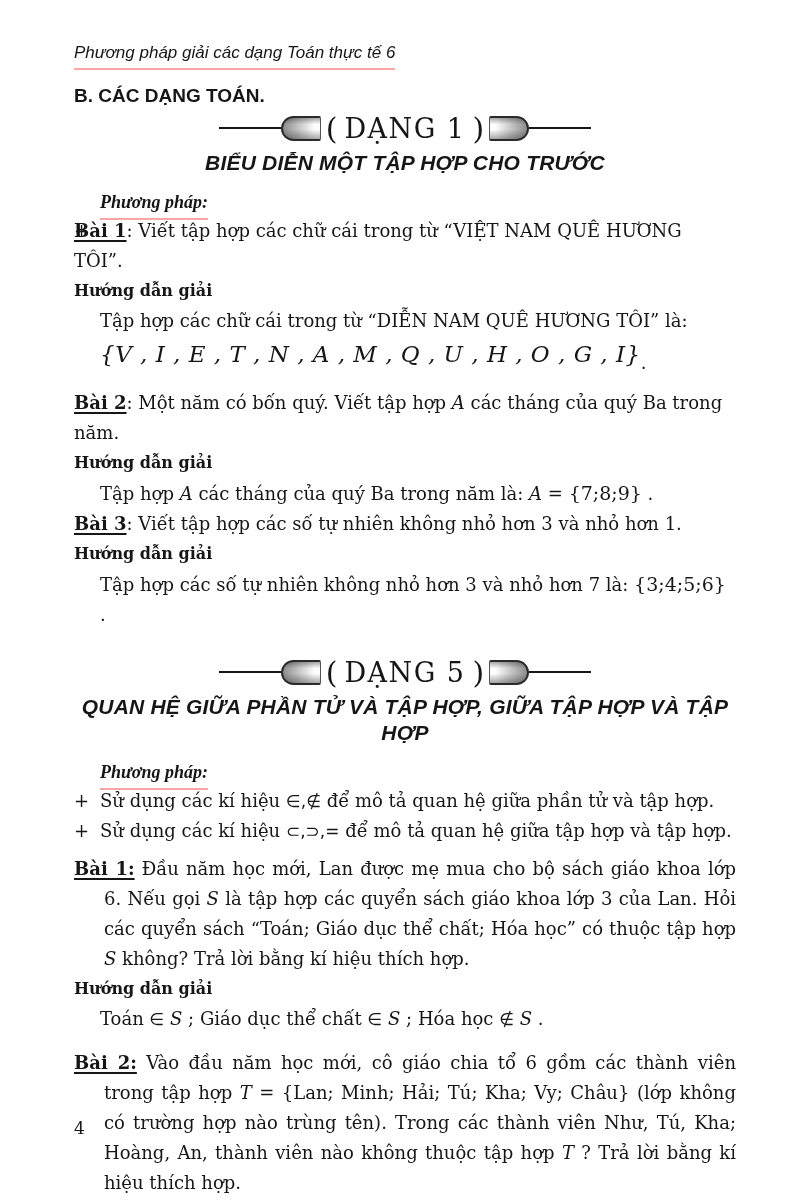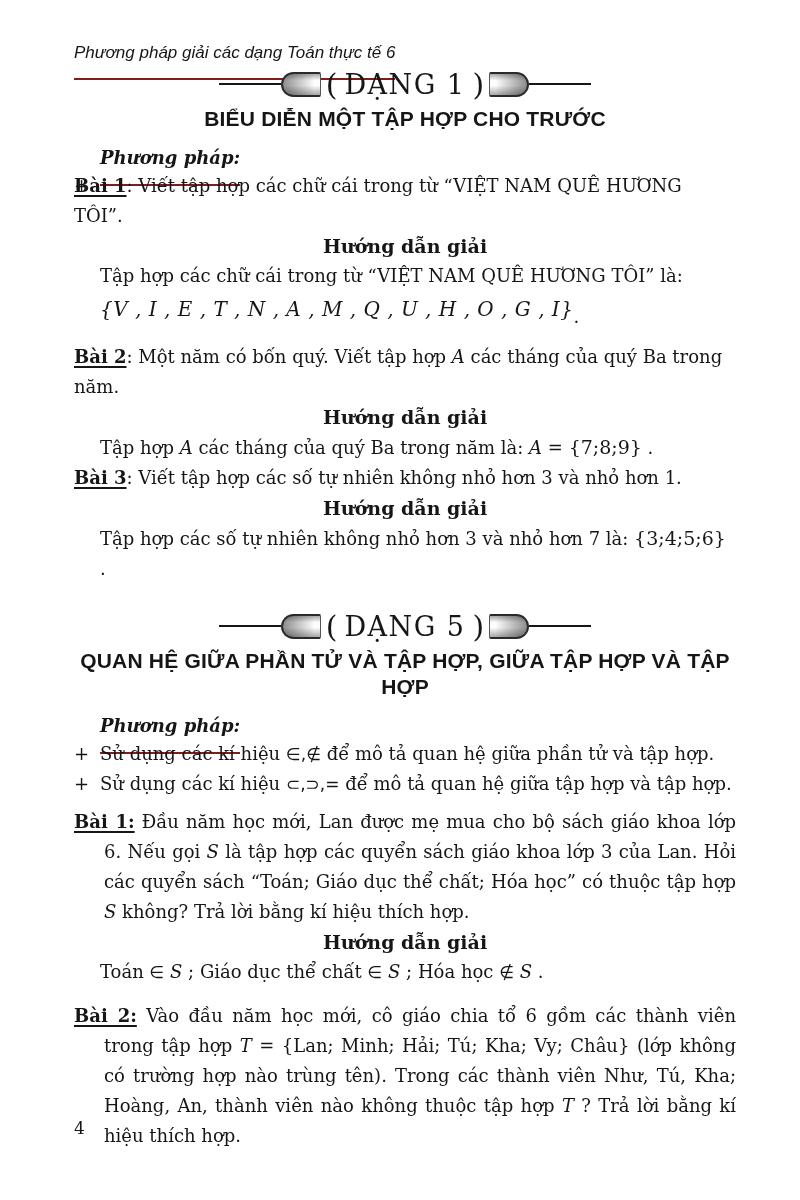--- a/index.html
+++ b/index.html
@@ -6,21 +6,21 @@
   html, body { margin: 0; padding: 0; }
   body {
     width: 800px; height: 1200px; overflow: hidden;
     background: #ffffff; color: #161616;
     font-family: "DejaVu Serif", "Liberation Serif", serif;
     position: relative;
   }
   .page { padding: 42px 64px 0 74px; }
   p { margin: 0; }
 
-  .uline { border-bottom: 2px solid #7f1d1d; padding-bottom: 16px; }
+  .uline { border-bottom: 2px solid #fca5a5; padding-bottom: 6px; }
 
   .running-header {
     font-family: "Liberation Sans", "DejaVu Sans", sans-serif;
     font-style: italic; font-size: 17px; line-height: 22px;
   }
   .section-title {
     font-family: "Liberation Sans", "DejaVu Sans", sans-serif;
     font-weight: bold; font-size: 19px; line-height: 24px; margin-top: 20px;
   }
 
@@ -36,56 +36,57 @@
   .b-cap-right {
     border-radius: 2px 13px 13px 2px; border-left: 1px solid #555;
     background: linear-gradient(to bottom, rgba(40,40,40,.40) 0%, rgba(255,255,255,0) 30%, rgba(255,255,255,0) 55%, rgba(40,40,40,.40) 100%),
                 linear-gradient(to left, #8d8d8d 0%, #fdfdfd 85%);
   }
   .b-paren { font-size: 30px; line-height: 25px; margin: 0 5px; font-weight: 400; }
   .b-label { font-size: 27px; letter-spacing: 1.5px; margin: 0 2px; white-space: nowrap; }
 
   .h-main {
     text-align: center; font-family: "Liberation Sans", "DejaVu Sans", sans-serif;
-    font-weight: bold; font-size: 21px; line-height: 26px; margin-top: 8px; letter-spacing: 0.2px;
+    font-weight: bold; font-size: 21px; line-height: 26px; margin-top: 8px; letter-spacing: 0.2px; font-style: italic;
   }
   .method { margin-top: 12px; padding-left: 26px; font-size: 18px; line-height: 27px; }
-  .method .uline { font-weight: bold; font-style: italic; }
+  .method .uline { font-weight: bold; font-style: italic; font-family: Liberation Serif, serif; }
 
   .para { font-size: 18px; line-height: 30px; }
   .indent { padding-left: 26px; }
   .bullet-line { position: relative; padding-left: 26px; }
   .bullet-line .plus { position: absolute; left: 0; }
-  .guide { text-align: center; font-weight: bold; font-size: 19px; line-height: 30px; }
+  .guide { font-weight: bold; font-size: 16px; line-height: 30px; }
   .hang { padding-left: 30px; text-indent: -30px; text-align: justify; }
   .mt6 { margin-top: 14px; }
   .mt8 { margin-top: 8px; }
 
   .blabel {
     font-weight: bold; text-decoration: underline;
     text-decoration-thickness: 1.5px; text-underline-offset: 3px;
   }
   .mi { font-style: italic; }
   .msym { font-family: "DejaVu Sans", sans-serif; font-size: 17px; }
   .setx { font-size: 19px; }
-  .mathset { font-style: italic; font-size: 20px; letter-spacing: 0.5px; }
+  .mathset { font-style: italic; font-size: 23px; letter-spacing: 0.5px; }
   .setline { line-height: 36px; }
   .low { position: relative; top: 7px; }
 
   .pageno { position: absolute; left: 74px; top: 1118px; font-size: 17px; }
 </style>
 </head>
 <body>
 
 <div class="page">
 
   <div class="running-header">
     <span class="uline">Phương pháp giải các dạng Toán thực tế 6</span>
   </div>
 
+  <div class="section-title">B. CÁC DẠNG TOÁN.</div>
 
   <div class="banner">
     <span class="b-line"></span>
     <span class="b-cap b-cap-left"></span>
     <span class="b-paren">(</span>
     <span class="b-label">DẠNG 1</span>
     <span class="b-paren">)</span>
     <span class="b-cap b-cap-right"></span>
     <span class="b-line"></span>
   </div>
@@ -102,21 +103,21 @@
 
   <p class="para">
     <span class="blabel">Bài 1</span><span>: Viết tập hợp các chữ cái trong từ “VIỆT NAM QUÊ HƯƠNG TÔI”.</span>
   </p>
 
   <p class="guide">
     <span>Hướng dẫn giải</span>
   </p>
 
   <p class="para indent">
-    <span>Tập hợp các chữ cái trong từ “VIỆT NAM QUÊ HƯƠNG TÔI” là:</span>
+    <span>Tập hợp các chữ cái trong từ “DIỄN NAM QUÊ HƯƠNG TÔI” là:</span>
   </p>
   <p class="para indent setline">
     <span class="mathset">{V , I , E , T , N , A , M , Q , U , H , O , G , I}</span><span class="low">.</span>
   </p>
 
   <p class="para mt6">
     <span class="blabel">Bài 2</span><span>: Một năm có bốn quý. Viết tập hợp </span><span class="mi">A</span><span> các tháng của quý Ba trong năm.</span>
   </p>
 
   <p class="guide">

